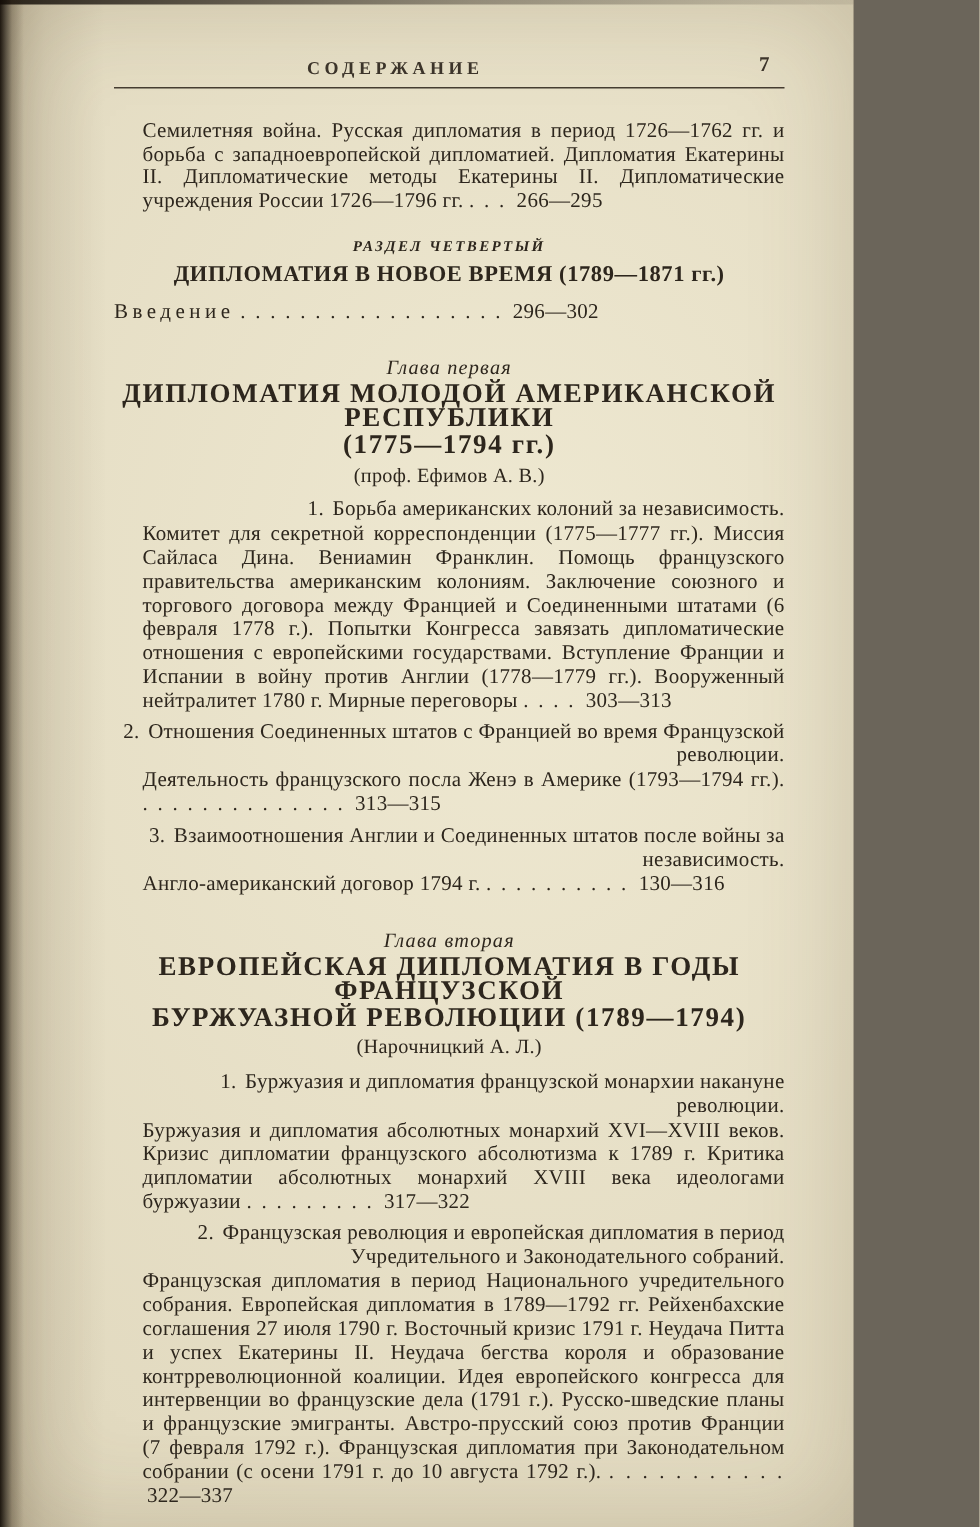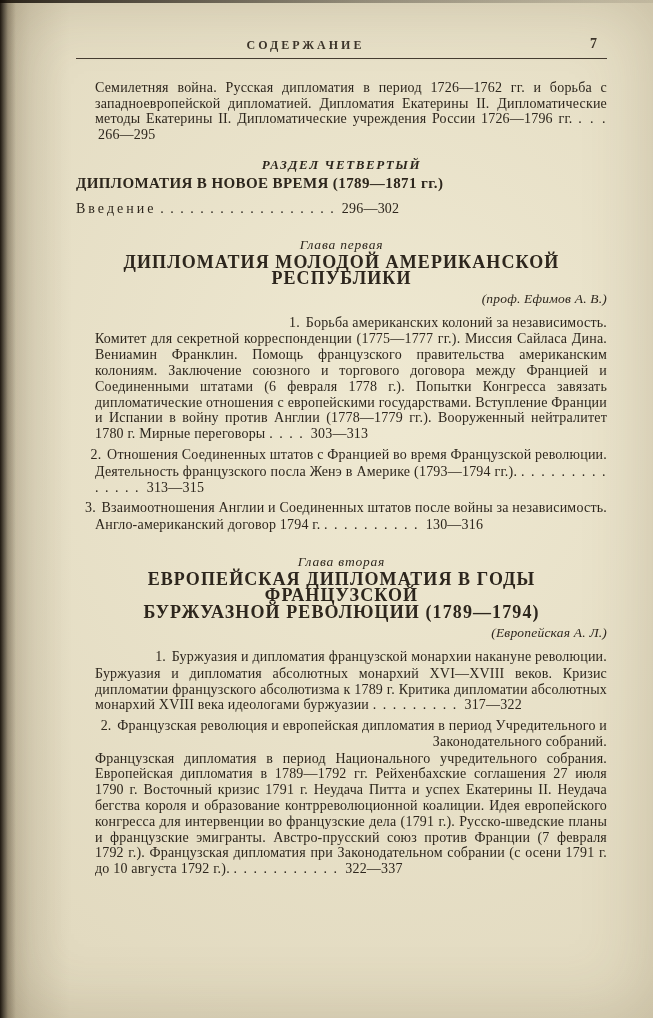--- a/index.html
+++ b/index.html
@@ -3,21 +3,21 @@
 <meta charset="utf-8">
 <style>
   * { box-sizing: border-box; }
   html, body { margin: 0; padding: 0; }
   body {
     background: #6b655a;
     font-family: "Liberation Serif", "DejaVu Serif", serif;
   }
   .scan-page {
     position: relative;
-    width: 653px;
+    width: 569px;
     height: 1018px;
     overflow: hidden;
     background-color: #e9e2c8;
     background-image:
       radial-gradient(ellipse 130% 100% at 60% 40%, rgba(255,252,238,0.25), rgba(120,95,55,0.12)),
       linear-gradient(90deg, rgba(70,52,26,0.28) 0, rgba(70,52,26,0.10) 30px, rgba(70,52,26,0) 70px);
     box-shadow: inset 0 0 70px rgba(92,72,40,0.22);
     color: #2d261d;
   }
   .binding-edge {
@@ -32,27 +32,27 @@
     position: absolute; left: 76px; right: 46px; top: 38px;
     font-size: 14px; line-height: 15.8px; letter-spacing: 0.2px;
   }
   .running-head { position: relative; text-align: center; font-weight: bold; font-size: 12px; letter-spacing: 3px; color: #3c342a; }
   .rh-title { position: relative; left: -36px; }
   .rh-page { position: absolute; right: 10px; top: -2px; letter-spacing: 0; font-size: 14px; }
   .head-rule { height: 0; border-top: 1.6px solid #453c30; margin-top: 4px; }
   p { margin: 0; }
   .detail { margin: 1px 0 4px 19px; text-align: justify; }
   .carryover { margin-top: 21px; }
-  .part-label { margin-top: 14px; text-align: center; font-weight: bold; font-style: italic; font-size: 13px; letter-spacing: 1.6px; }
-  .part-title { margin-top: 3px; margin-bottom: 9px; font-weight: bold; font-size: 15px; letter-spacing: 0.4px; }
+  .part-label { margin-top: 14px; text-align: center; font-weight: bold; font-style: italic; font-size: 10px; letter-spacing: 1.6px; }
+  .part-title { margin-top: 3px; margin-bottom: 9px; text-align: center; font-weight: bold; font-size: 15px; letter-spacing: 0.4px; }
   .intro-line { margin: 0 0 4px 0; }
   .spaced { letter-spacing: 3px; }
   .kicker { margin-top: 21px; text-align: center; font-style: italic; font-size: 13.5px; letter-spacing: 0.8px; }
   .ch-title { margin-top: 2px; text-align: center; font-weight: bold; font-size: 18px; letter-spacing: 1.1px; }
-  .author { margin: 4px 0 8px; text-align: right; font-style: italic; font-size: 13.5px; }
+  .author { margin: 4px 0 8px; text-align: center; font-size: 13.5px; }
   .item { margin: 5px 0 1px; padding-left: 19px; text-indent: -19px; text-align: right; }
   .num { padding-right: 2px; }
   .dots { letter-spacing: 1.5px; }
   .pg { padding-left: 3px; white-space: nowrap; }
 </style>
 </head>
 <body>
 
 <div class="scan-page">
   <div class="top-edge"></div>
@@ -76,20 +76,21 @@
     <div class="part-title">ДИПЛОМАТИЯ В НОВОЕ ВРЕМЯ (1789—1871 гг.)</div>
 
     <p class="intro-line">
       <span class="spaced">Введение</span>
       <span class="dots">. . . . . . . . . . . . . . . . . .</span>
       <span class="pg">296—302</span>
     </p>
 
     <div class="kicker">Глава первая</div>
     <div class="ch-title">ДИПЛОМАТИЯ МОЛОДОЙ АМЕРИКАНСКОЙ РЕСПУБЛИКИ</div>
+    <div class="ch-title">(1775—1794 гг.)</div>
     <div class="author">(проф. Ефимов А. В.)</div>
 
     <p class="item">
       <span class="num">1.</span>
       <span class="t">Борьба американских колоний за независимость.</span>
     </p>
     <p class="detail">
       <span class="t">Комитет для секретной корреспонденции (1775—1777 гг.). Миссия Сайласа Дина. Вениамин Франклин. Помощь французского правительства американским колониям. Заключение союзного и торгового договора между Францией и Соединенными штатами (6 февраля 1778 г.). Попытки Конгресса завязать дипломатические отношения с европейскими государствами. Вступление Франции и Испании в войну против Англии (1778—1779 гг.). Вооруженный нейтралитет 1780 г. Мирные переговоры</span>
       <span class="dots">. . . .</span>
       <span class="pg">303—313</span>
@@ -111,21 +112,21 @@
     </p>
     <p class="detail">
       <span class="t">Англо-американский договор 1794 г.</span>
       <span class="dots">. . . . . . . . . .</span>
       <span class="pg">130—316</span>
     </p>
 
     <div class="kicker">Глава вторая</div>
     <div class="ch-title">ЕВРОПЕЙСКАЯ ДИПЛОМАТИЯ В ГОДЫ ФРАНЦУЗСКОЙ</div>
     <div class="ch-title">БУРЖУАЗНОЙ РЕВОЛЮЦИИ (1789—1794)</div>
-    <div class="author">(Европейская А. Л.)</div>
+    <div class="author">(Нарочницкий А. Л.)</div>
 
     <p class="item">
       <span class="num">1.</span>
       <span class="t">Буржуазия и дипломатия французской монархии накануне революции.</span>
     </p>
     <p class="detail">
       <span class="t">Буржуазия и дипломатия абсолютных монархий XVI—XVIII веков. Кризис дипломатии французского абсолютизма к 1789 г. Критика дипломатии абсолютных монархий XVIII века идеологами буржуазии</span>
       <span class="dots">. . . . . . . . .</span>
       <span class="pg">317—322</span>
     </p>

